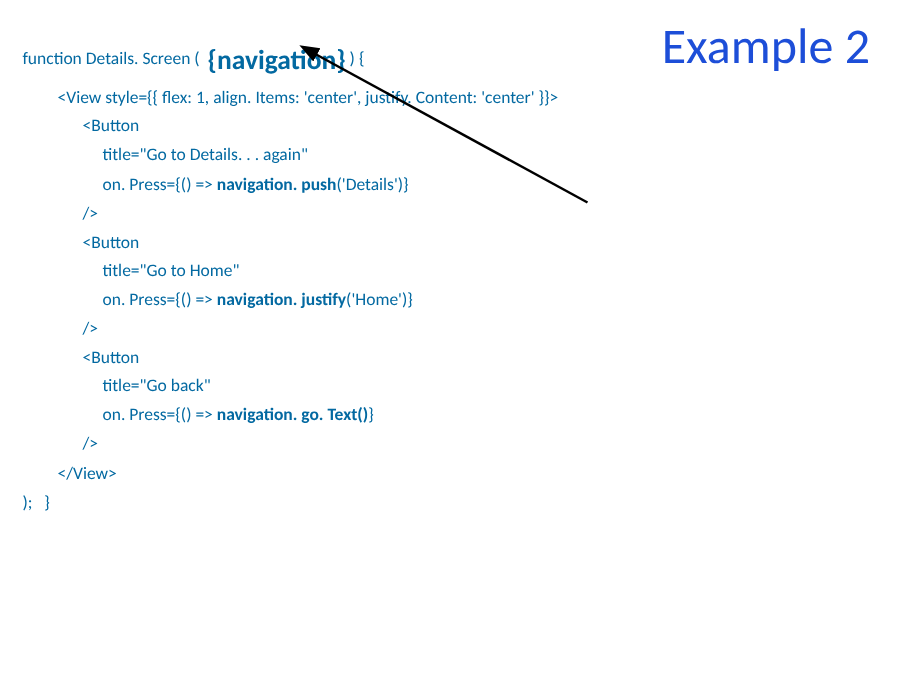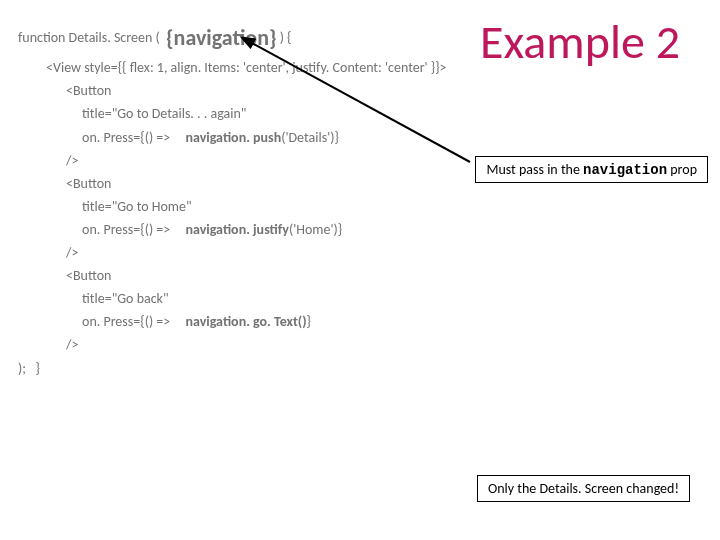--- a/index.html
+++ b/index.html
@@ -13,43 +13,43 @@
   }
   .slide {
     position: relative;
     width: 100%;
     height: 100%;
     padding: 18px 18px 18px 18px;
   }
   .title {
     position: absolute;
     top: 12px;
-    right: 40px;
-    font-size: 48px;
+    right: 24px;
+    font-size: 40px;
     font-weight: 400;
-    color: #be185d;
+    color: #1d4ed8;
   }
   .code-area {
     position: absolute;
-    top: 20px;
+    top: 30px;
     left: 18px;
     font-size: 14px;
     line-height: 1.65;
-    color: #737373;
+    color: #0369a1;
   }
   .line { white-space: pre; }
   .i1 { padding-left: 28px; }
   .i2 { padding-left: 48px; }
   .i3 { padding-left: 64px; }
   .param {
     font-size: 22px;
     font-weight: 700;
     vertical-align: middle;
   }
-  .bold { font-weight: 700; margin-left: 12px; }
+  .bold { font-weight: 700; }
   .callout {
     position: absolute;
     border: 1px solid #000;
     background: #fff;
     font-size: 14px;
     padding: 4px 10px;
     white-space: nowrap;
   }
   .callout1 {
     top: 156px;
@@ -83,31 +83,28 @@
     <div class="line i3"><span>on. Press={() =&gt; </span><span class="bold">navigation. push</span><span>('Details')}</span></div>
     <div class="line i2">/&gt;</div>
     <div class="line i2">&lt;Button</div>
     <div class="line i3">title="Go to Home"</div>
     <div class="line i3"><span>on. Press={() =&gt; </span><span class="bold">navigation. justify</span><span>('Home')}</span></div>
     <div class="line i2">/&gt;</div>
     <div class="line i2">&lt;Button</div>
     <div class="line i3">title="Go back"</div>
     <div class="line i3"><span>on. Press={() =&gt; </span><span class="bold">navigation. go. Text()</span><span>}</span></div>
     <div class="line i2">/&gt;</div>
+    <div class="line i1">&lt;/View&gt;</div>
     <div class="line">);   }</div>
   </div>
 
   <svg class="arrow" style="top:22px; left:230px;" width="250" height="150">
     <defs>
       <marker id="ah1" markerWidth="10" markerHeight="10" refX="2" refY="3" orient="auto">
         <path d="M0,0 L0,6 L8,3 z" fill="#000"></path>
       </marker>
     </defs>
     <line x1="240" y1="140" x2="20" y2="20" stroke="#000" stroke-width="2" marker-end="url(#ah1)"></line>
   </svg>
 
-  <div class="callout callout1">
-    <span>Must pass in the </span><span class="nav-word">navigation</span><span> prop</span>
-  </div>
 
-  <div class="callout callout2">Only the Details. Screen changed!</div>
 
 </div>
 
 </body></html>

